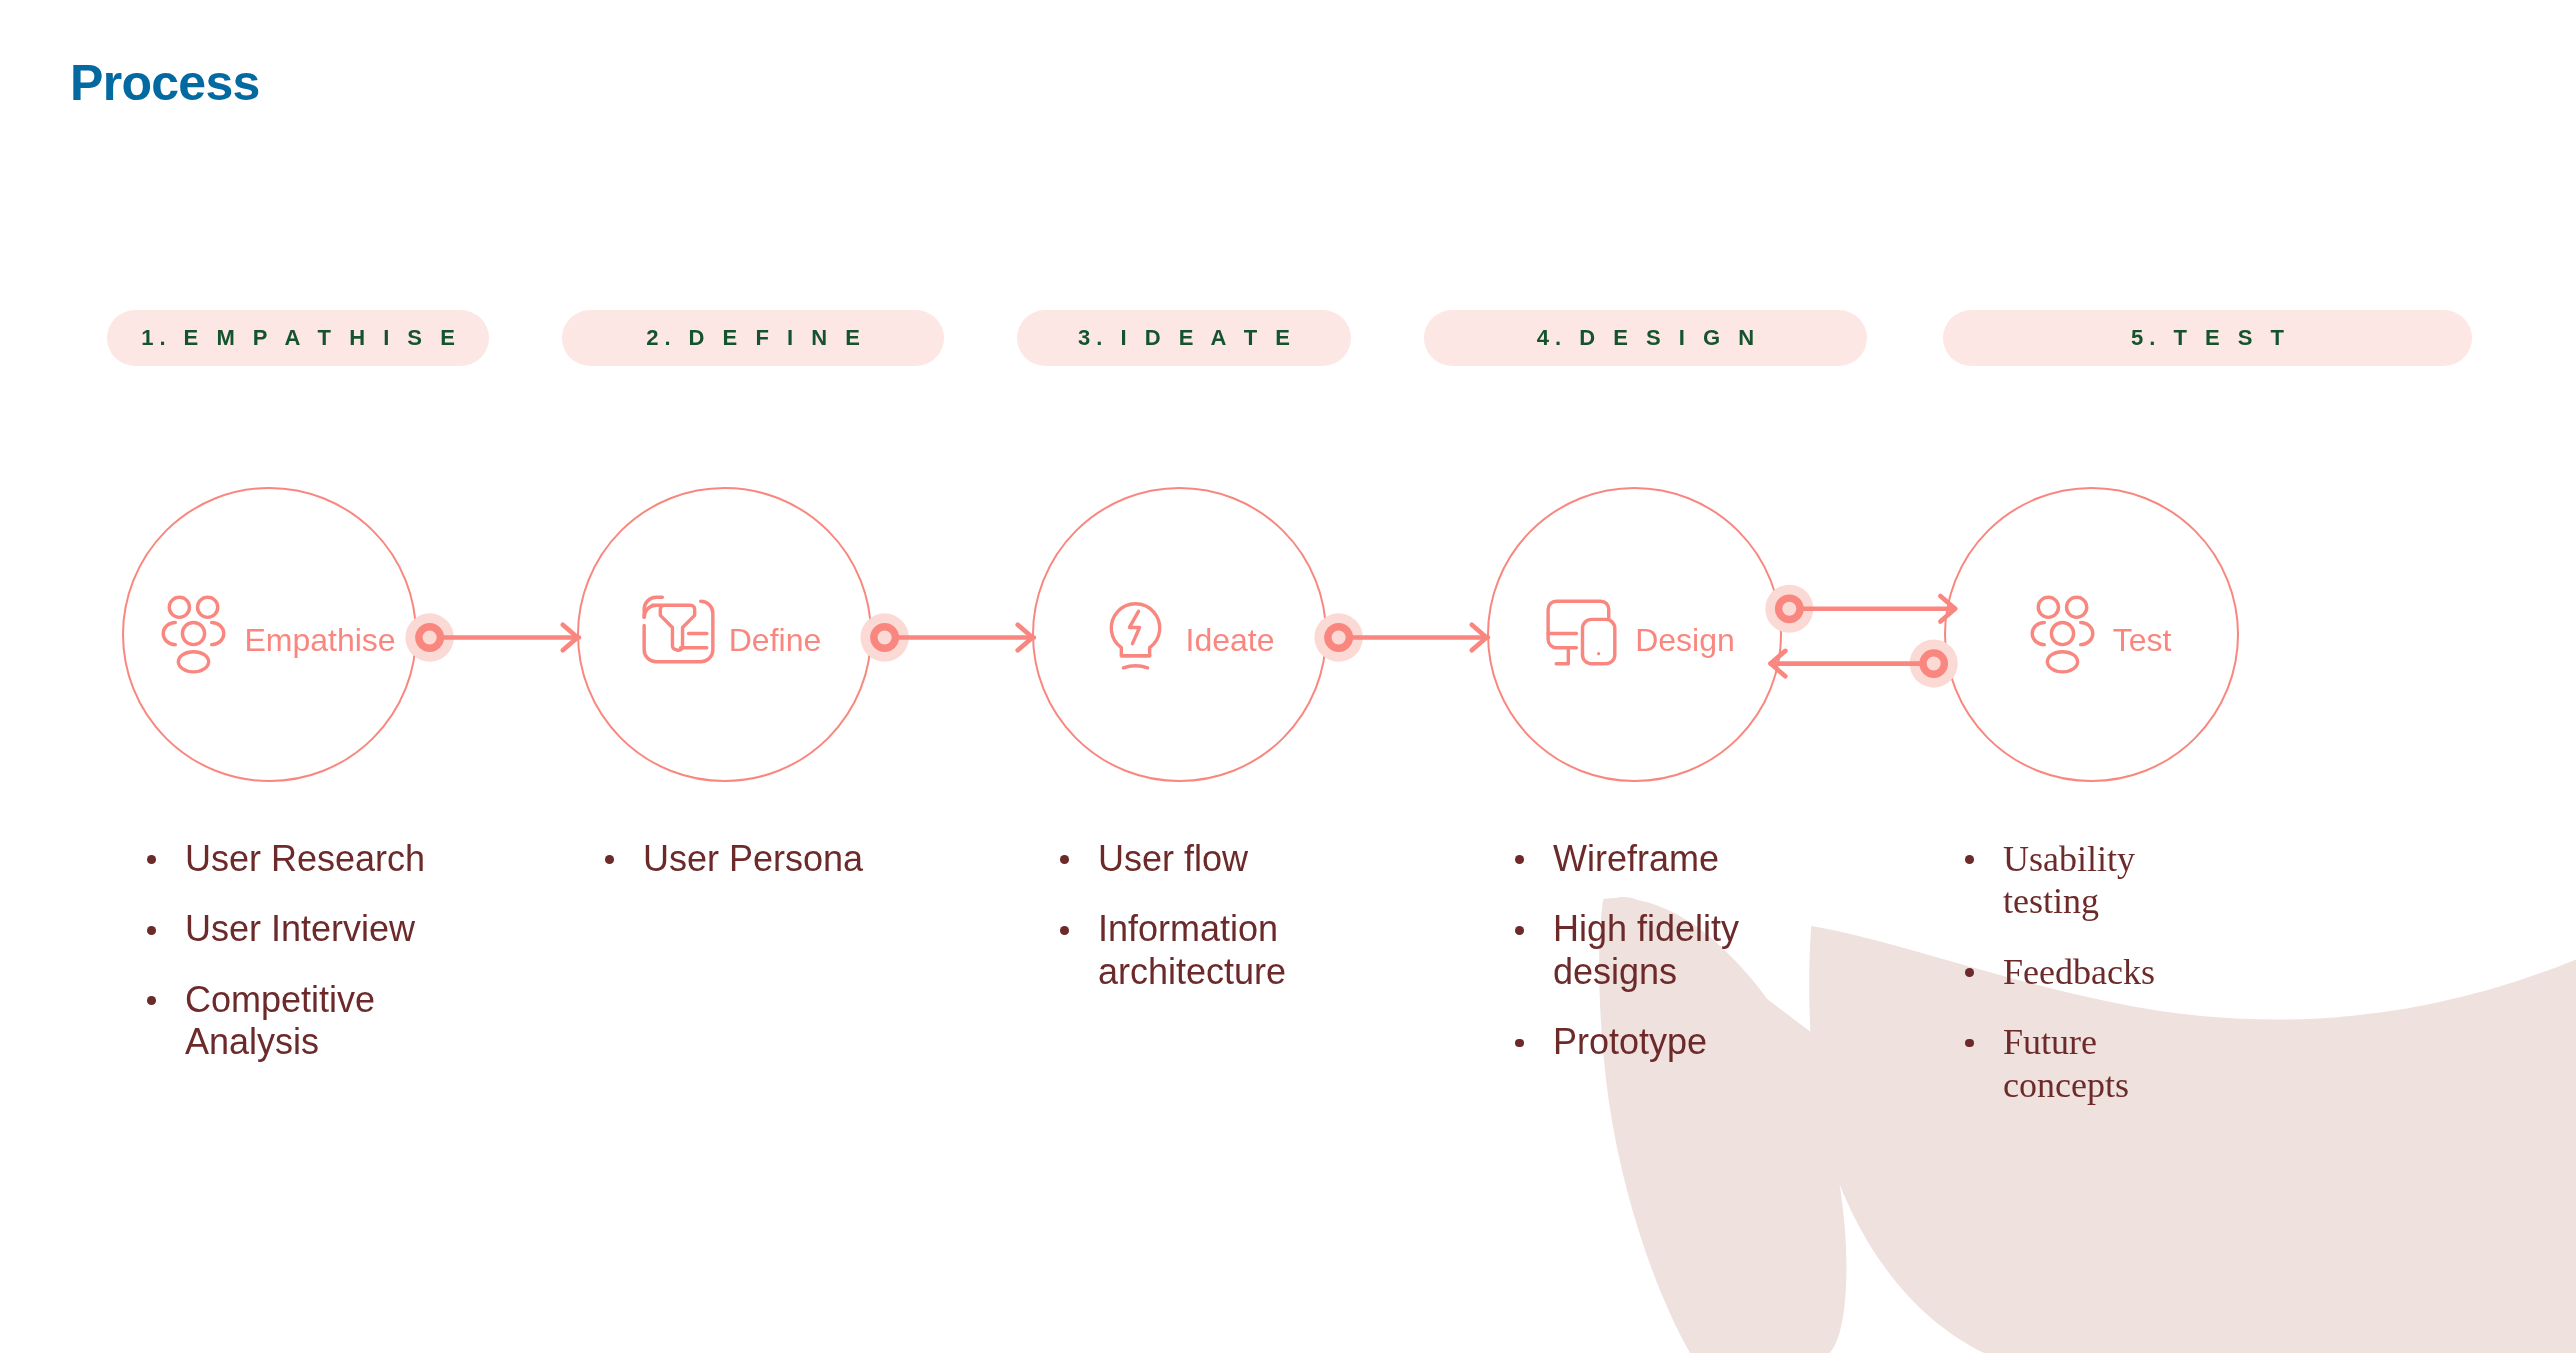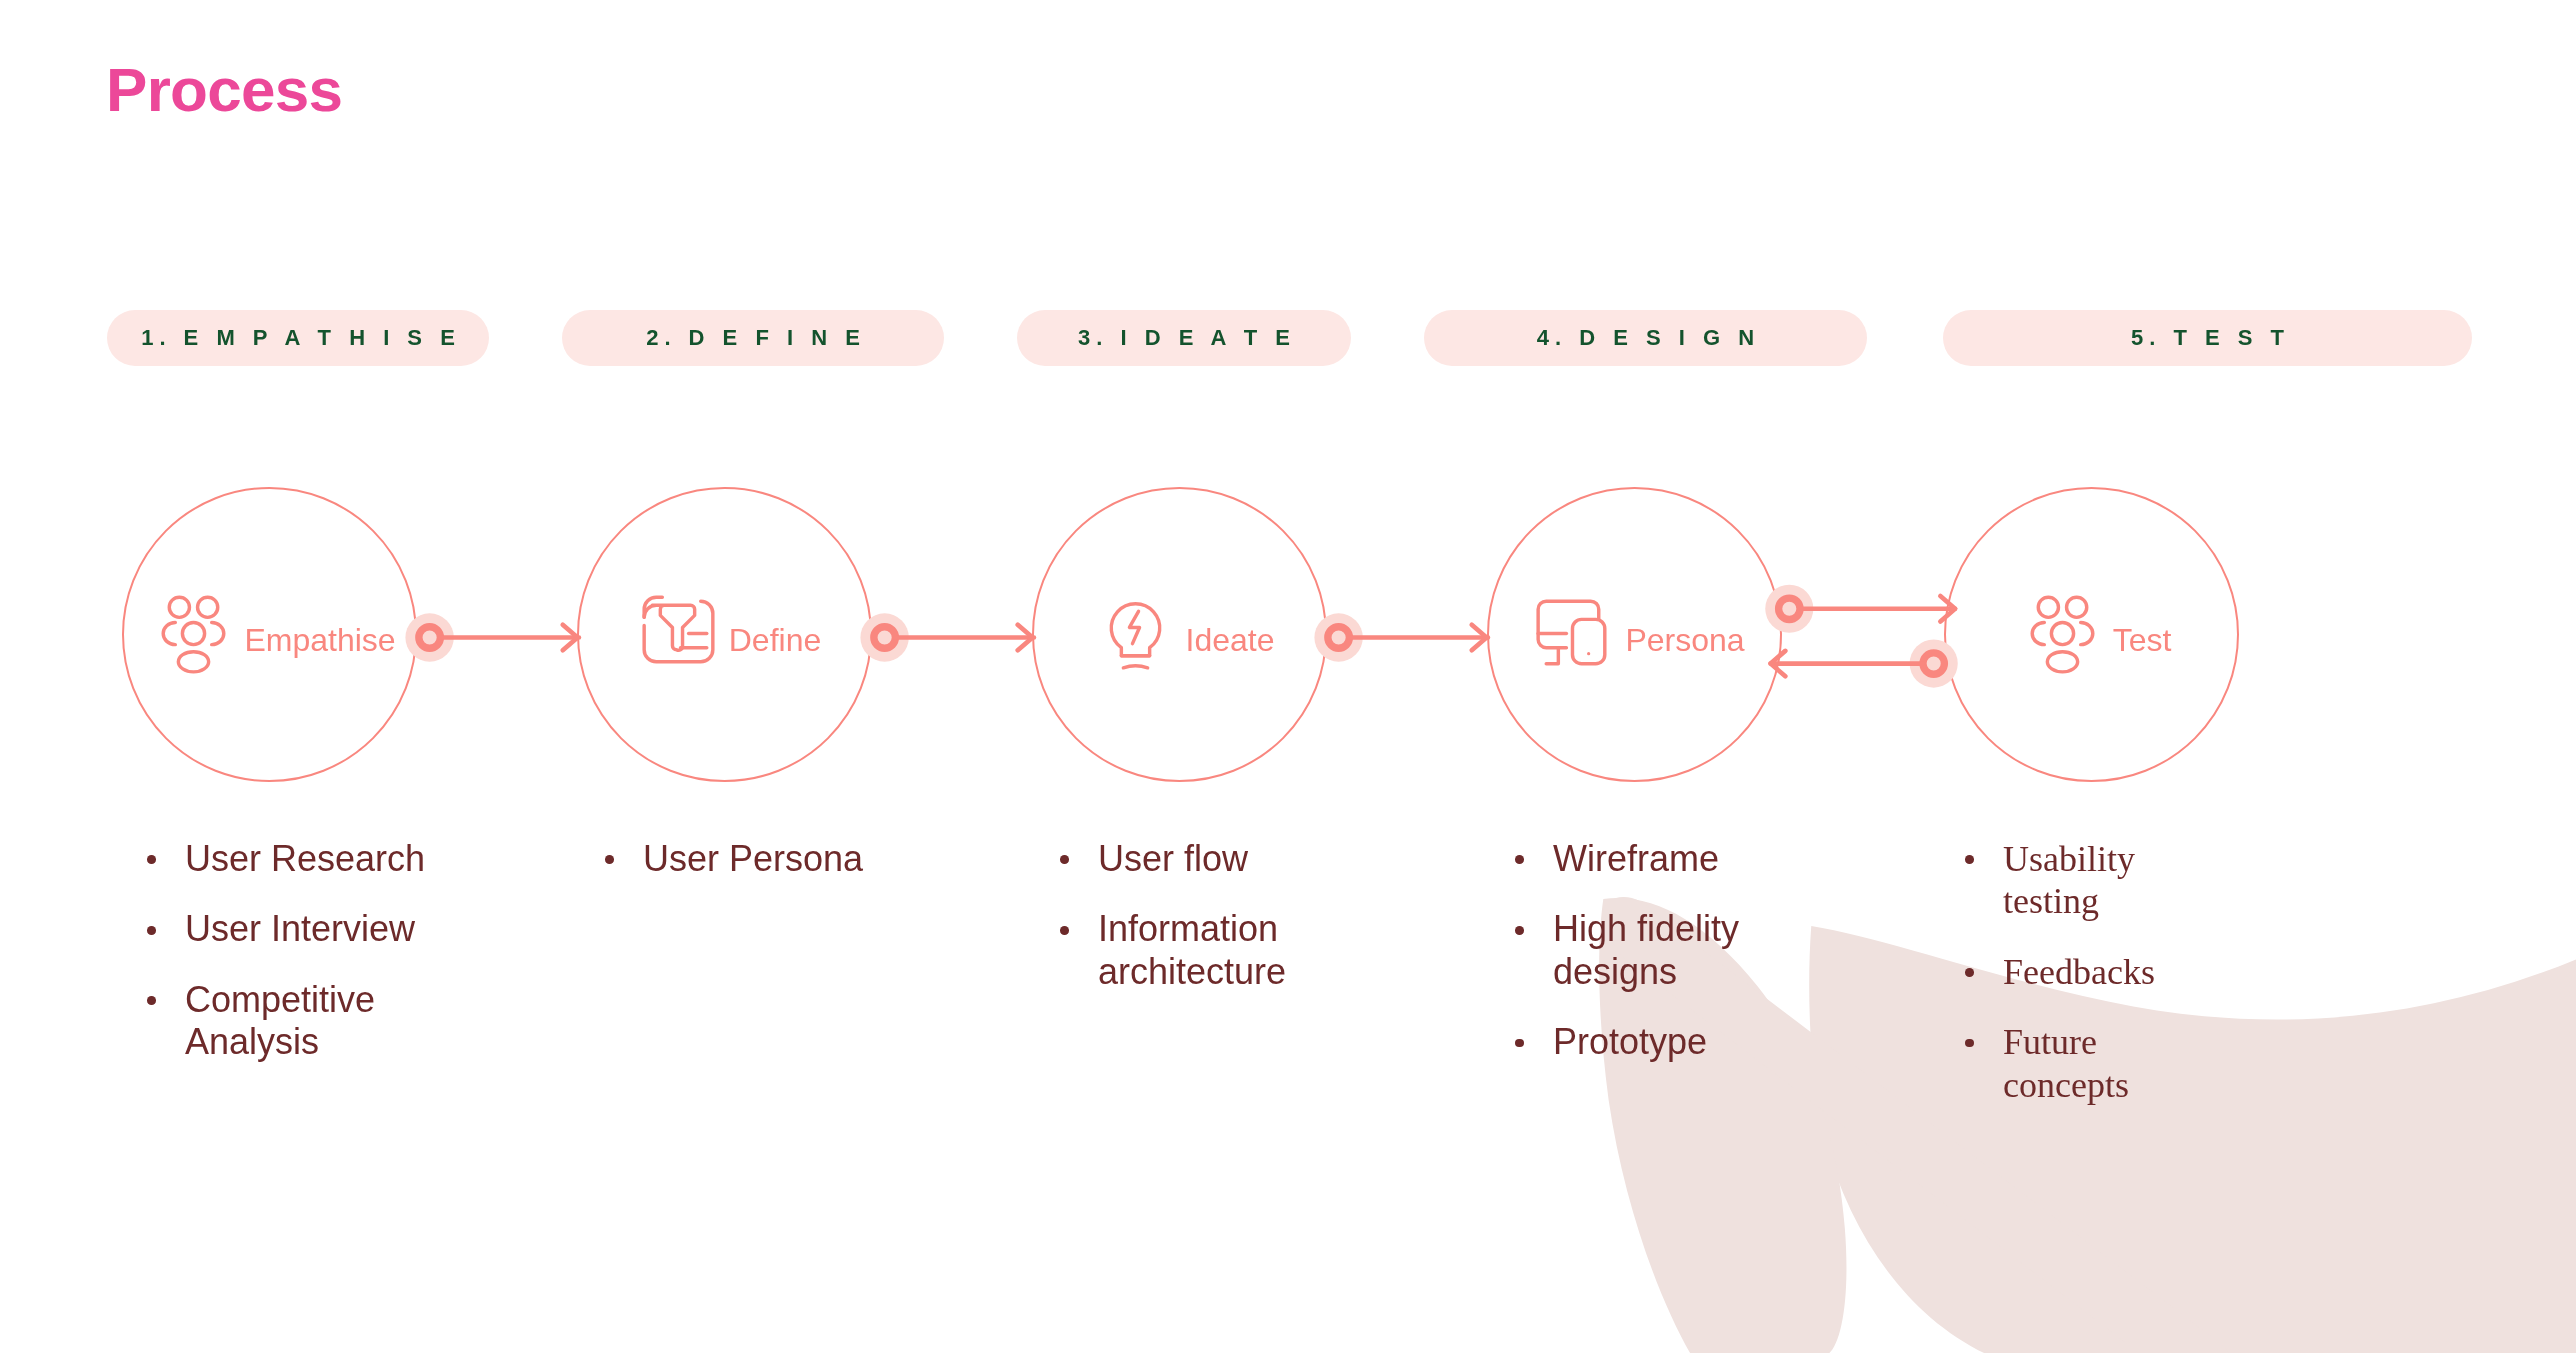--- a/index.html
+++ b/index.html
@@ -12,27 +12,26 @@
   }
   
   .leaf-layer{
     position:absolute;left:0;top:0;width:2576px;height:1354px;
     pointer-events:none;z-index:0;
   }
   
   .page-title{
     position:absolute;
     left:70px; top:54px;
-    font-size:62px;
+    font-size:50px;
     font-weight:bold;
     letter-spacing:-0.7px;
-    color:#ec4899;
+    color:#0369a1;
     z-index:3;
     white-space:nowrap;
-    margin-left:36px;
   }
   
   .stages{
     position:absolute;left:0;top:0;width:2576px;height:1354px;z-index:2;
   }
   
   .pill{
     position:absolute;
     height:56px;
     border-radius:28px;
@@ -187,21 +186,21 @@
   </div>
 
   <div class="circle" style="left:1487px;top:487px;">
     <svg class="circle-icon" viewBox="0 0 100 100" fill="none" stroke="#F9877F" stroke-width="3.4" stroke-linecap="round" stroke-linejoin="round">
       <path d="M74 38 L74 28 A8 8 0 0 0 66 20 L22 20 A8 8 0 0 0 14 28 L14 58 A8 8 0 0 0 22 66 L42 66"></path>
       <path d="M14 52 L42 52"></path>
       <path d="M34 66 L34 82 L22 82"></path>
       <rect x="48" y="38" width="32" height="44" rx="9"></rect>
       <circle cx="64" cy="72" r="1.6" fill="#F9877F" stroke="none"></circle>
     </svg>
-    <div class="circle-label">Persona</div>
+    <div class="circle-label">Design</div>
   </div>
 
   <div class="circle" style="left:1944px;top:487px;">
     <svg class="circle-icon" viewBox="0 0 100 100" fill="none" stroke="#F9877F" stroke-width="3.4" stroke-linecap="round">
       <circle cx="36" cy="26" r="10"></circle>
       <circle cx="64" cy="26" r="10"></circle>
       <circle cx="50" cy="52" r="11"></circle>
       <path d="M32 41 A12 11 0 0 0 32 63"></path>
       <path d="M68 41 A12 11 0 0 1 68 63"></path>
       <ellipse cx="50" cy="80" rx="15" ry="10"></ellipse>

